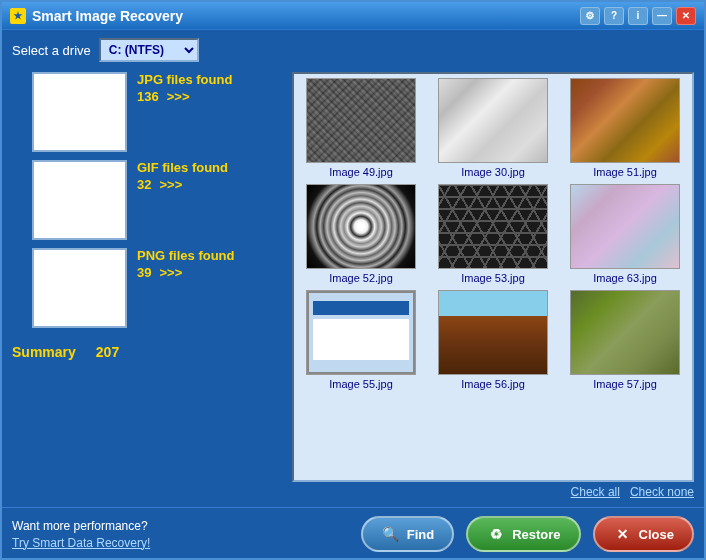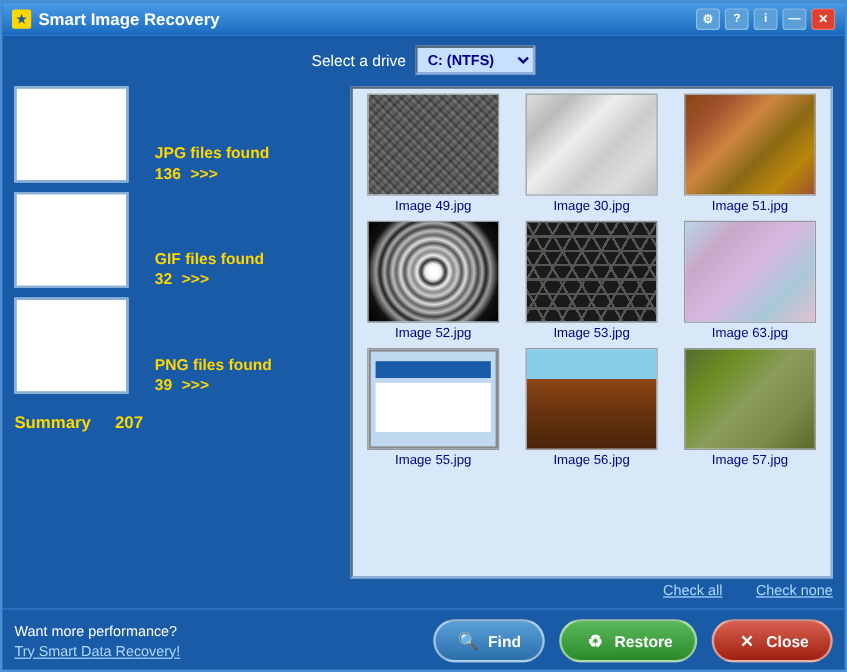--- a/index.html
+++ b/index.html
@@ -74,21 +74,20 @@
     .title-btn-close { background: #e04030; color: white; }
     .content {
       flex: 1;
       display: flex;
       flex-direction: column;
       padding: 8px 10px;
     }
     .drive-row {
       display: flex;
       align-items: center;
-      justify-content: center;
       margin-bottom: 10px;
       gap: 8px;
     }
     .drive-label {
       color: white;
       font-size: 13px;
     }
     .drive-select {
       background: #c8e0ff;
       border: 2px inset #8ab0d8;
@@ -104,22 +103,23 @@
       gap: 10px;
     }
     .left-panel {
       width: 270px;
       display: flex;
       flex-direction: column;
       gap: 8px;
     }
     .file-type-row {
       display: flex;
-      align-items: flex-end;
-      gap: 22px;
+      align-items: flex-start;
+      gap: 10px;
+      margin-left: 20px;
     }
     .thumbnail-box {
       width: 95px;
       height: 80px;
       background: white;
       border: 2px solid #8ab0d8;
     }
     .file-type-info {
       display: flex;
       flex-direction: column;
@@ -259,21 +259,21 @@
       background: linear-gradient(to bottom, #87ceeb 0%, #87ceeb 30%, #8b4513 30%, #6b3410 60%, #5a2d0c 80%, #4a2408 100%);
     }
     .thumb-aerial {
       width: 100%;
       height: 100%;
       background: linear-gradient(135deg, #556b2f 0%, #6b8e23 25%, #8b9d5a 50%, #7a8a4a 75%, #5a6a2a 100%);
     }
     .check-links {
       display: flex;
       justify-content: flex-end;
-      gap: 28px;
+      gap: 10px;
       margin-top: 3px;
     }
     .check-link {
       color: #add8ff;
       text-decoration: underline;
       cursor: pointer;
       font-size: 12px;
     }
     .bottom-bar {
       display: flex;

